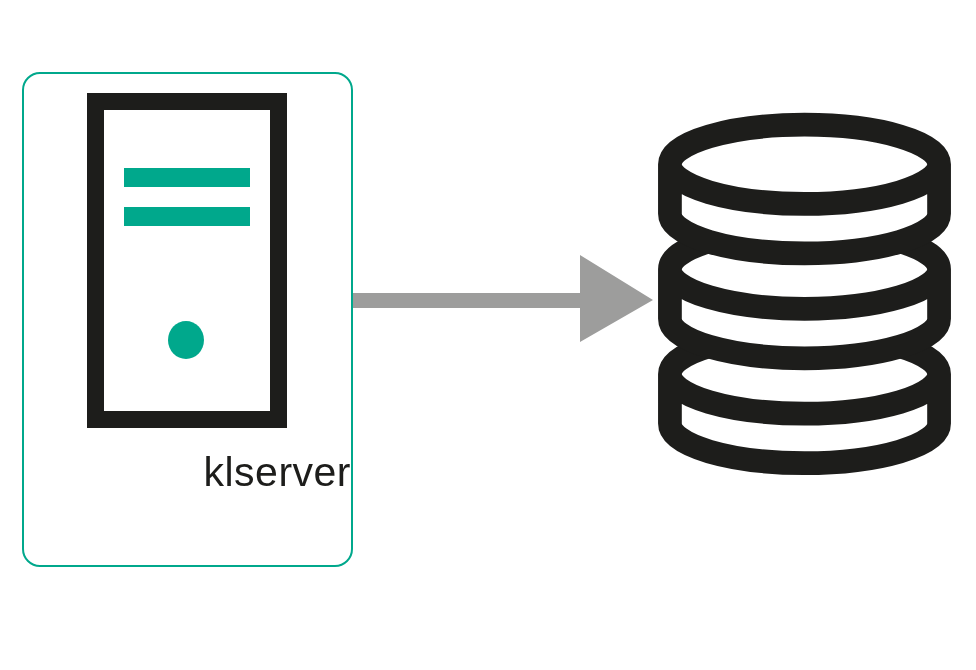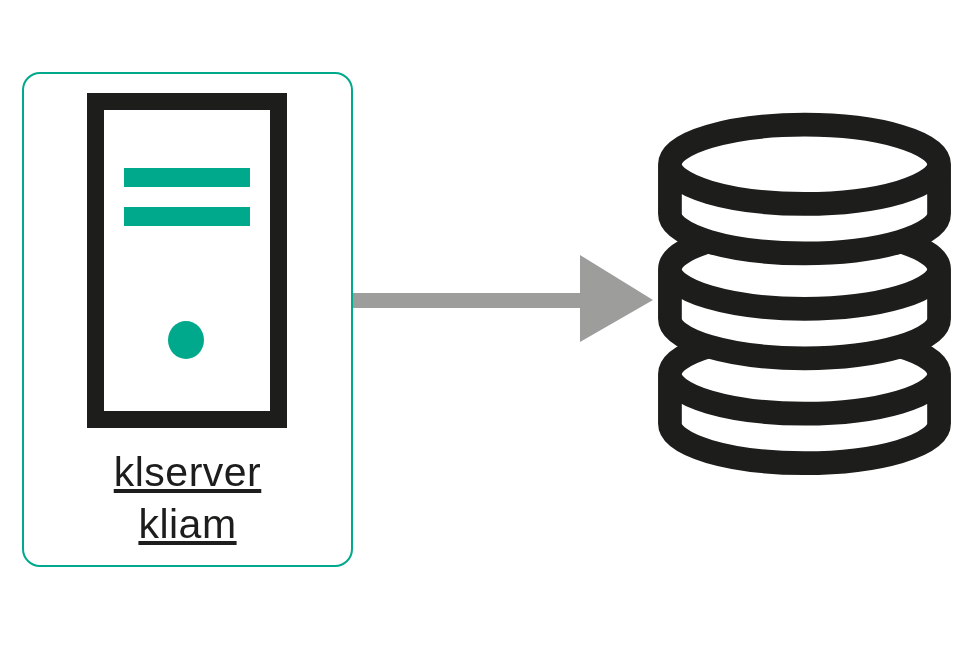--- a/index.html
+++ b/index.html
@@ -32,27 +32,26 @@
     top: 19px;    
     width: 200px;
     height: 335px;
     display: block;
   }
   .server-label {
     position: absolute;
     left: 0;
     top: 372px;   
     width: 100%;
-    text-align: center;
+    text-align: right;
     color: var(--ink, #1D1D1B);
     font-size: 41px;
     line-height: 52px;
     font-weight: 400;
     letter-spacing: 0.5px;
-    text-decoration: underline;
   }
   .arrow-svg {
     position: absolute;
     left: 353px;
     top: 254px;
     width: 302px;
     height: 90px;
     display: block;
   }
   .arrow-shape { fill: var(--arrow-gray, #9D9D9C); }
@@ -86,21 +85,20 @@
 
     <svg class="server-icon" viewBox="0 0 200 335" aria-hidden="true">
       <rect class="chassis-frame" x="8.5" y="8.5" width="183" height="318"></rect>
       <rect class="drive-bar" x="37" y="75" width="126" height="19"></rect>
       <rect class="drive-bar" x="37" y="114" width="126" height="19"></rect>
       <ellipse class="power-led" cx="99" cy="247" rx="18" ry="19"></ellipse>
     </svg>
 
     <div class="server-label">
       <div>klserver</div>
-      <div>kliam</div>
     </div>
   </div>
 
   <svg class="arrow-svg" viewBox="0 0 302 90" aria-hidden="true">
     <polygon class="arrow-shape" points="0,39 227,39 227,1 300,46 227,88 227,54 0,54"></polygon>
   </svg>
 
   <svg class="database-svg" viewBox="0 0 300 380" aria-hidden="true">
     <path class="db-disk" d="M14 276a136 40 0 0 1 272 0a136 40 0 0 1 -272 0M14 276v50a136 40 0 0 0 272 0v-50"></path>
     <path class="db-disk" d="M14 170a136 40 0 0 1 272 0a136 40 0 0 1 -272 0M14 170v50a136 40 0 0 0 272 0v-50"></path>

